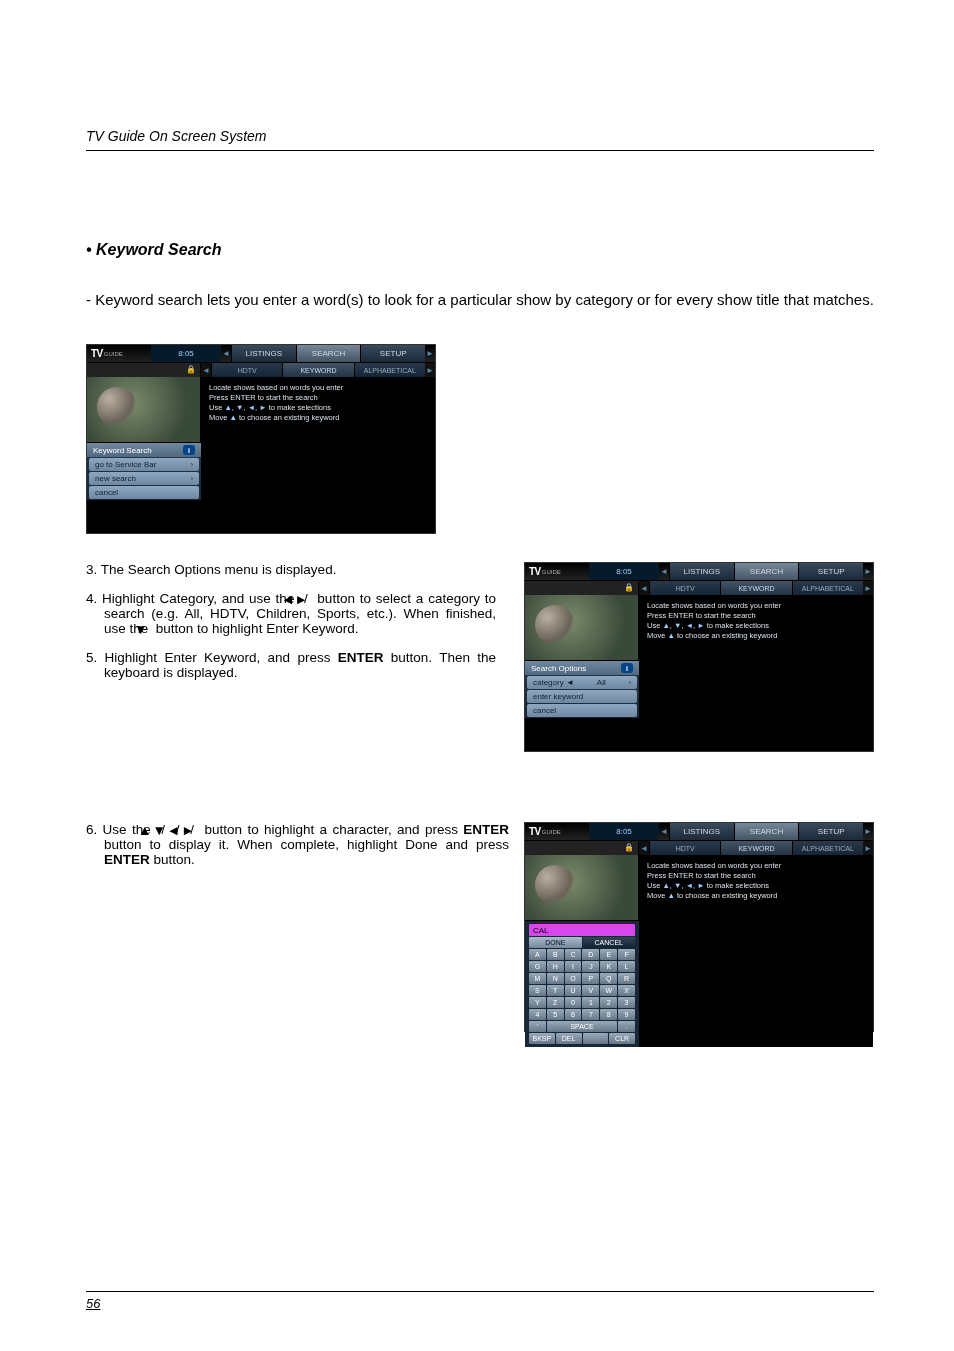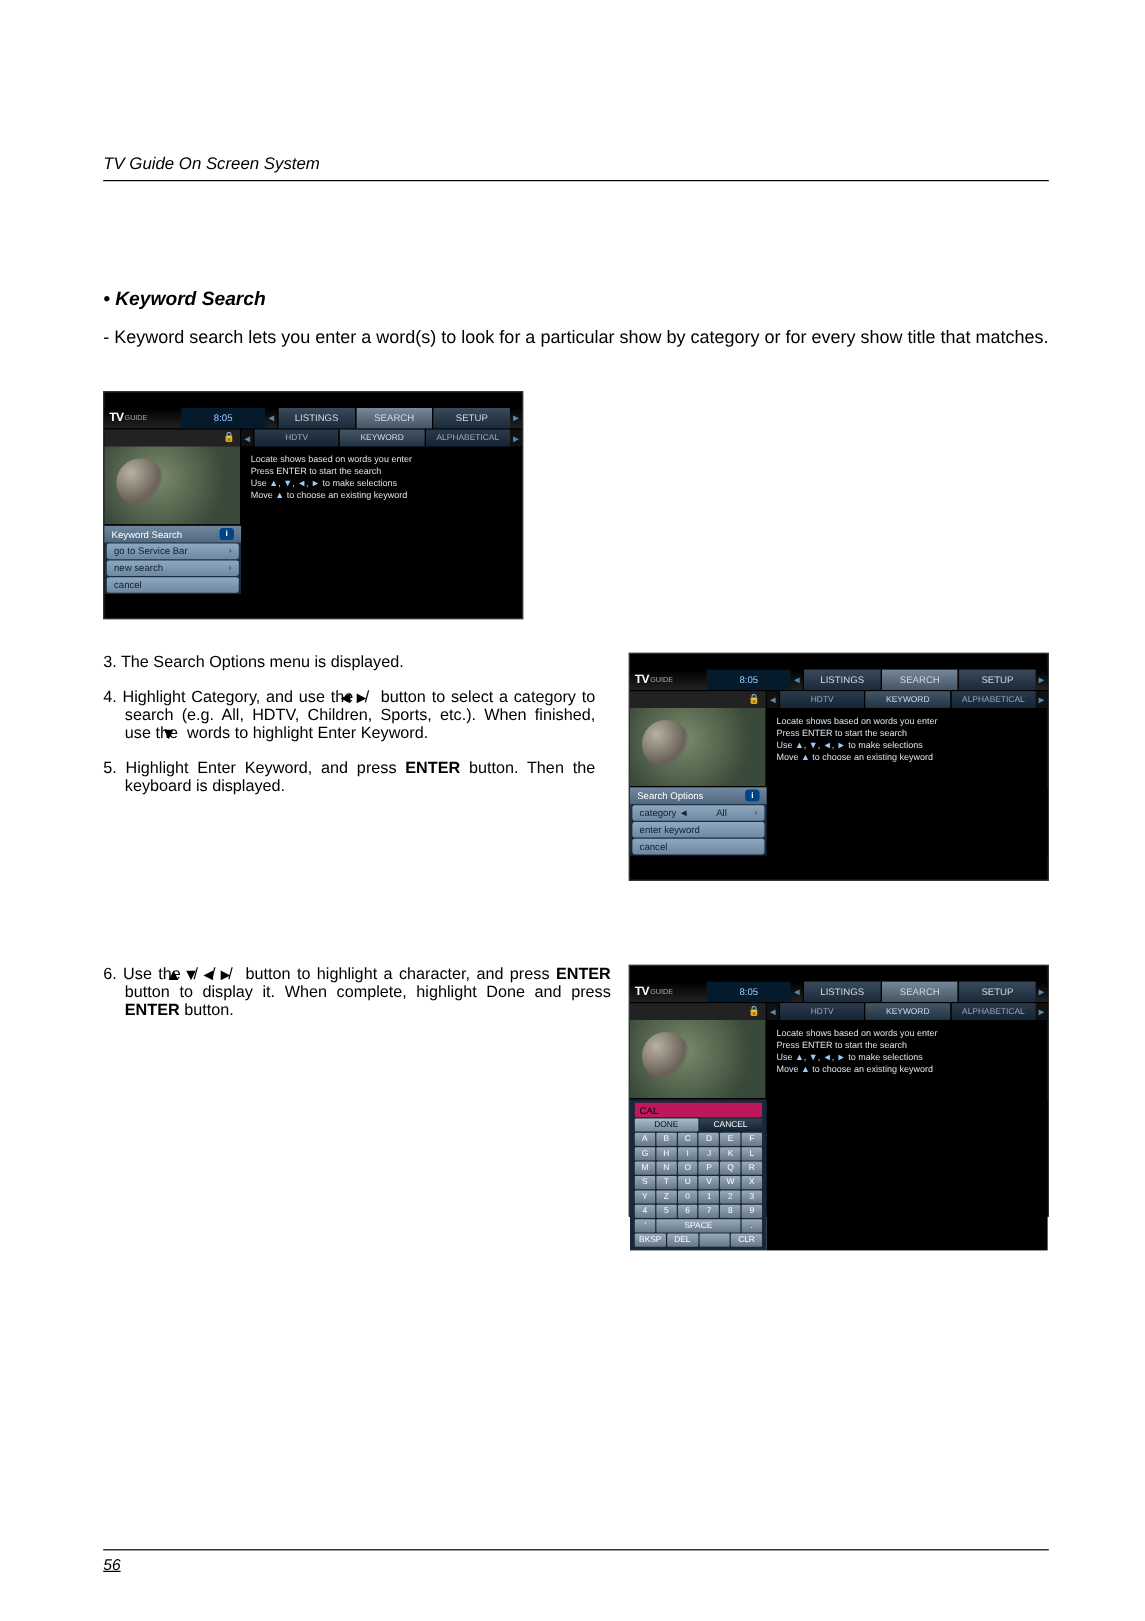--- a/index.html
+++ b/index.html
@@ -1,33 +1,33 @@
 <!DOCTYPE html>
 <html><head>
 <meta charset="utf-8">
 <style>
   * { box-sizing: border-box; margin: 0; padding: 0; }
   html, body { width: 954px; height: 1351px; background: #fff; font-family: Arial, Helvetica, sans-serif; color: #000; }
   .page { position: relative; width: 954px; height: 1351px; padding: 84px 80px 40px 86px; }
   .running-header { font-style: italic; font-size: 14px; margin-bottom: 6px; margin-top: 44px; }
   .hr-top { border: none; border-top: 1px solid #000; margin-bottom: 90px; }
-  .section-title { font-style: italic; font-weight: bold; font-size: 16px; margin-bottom: 14px; }
+  .section-title { font-style: italic; font-weight: bold; font-size: 16px; margin-bottom: 32px; }
   .intro { font-size: 15px; text-align: justify; margin-bottom: 36px; padding-left: 0; text-indent: -8px; margin-left: 8px; }
   .row { display: flex; gap: 28px; margin-bottom: 28px; align-items: flex-start; }
   .col-text { flex: 1 1 0; font-size: 13.5px; }
   .col-fig { flex: 0 0 350px; }
   .step { margin-bottom: 14px; text-align: justify; padding-left: 18px; text-indent: -18px; }
   .step .bold { font-weight: bold; }
   .arrow { display: inline-block; position: relative; top: 1px; }
   
   .tv { width: 350px; background: #000; border: 1px solid #333; font-family: Arial, Helvetica, sans-serif; }
   .tv.small { height: 190px; }
   .tv.small2 { height: 190px; }
   .tv.small3 { height: 210px; }
-  .tv-tabs { display: flex; height: 18px; background: linear-gradient(#000,#222); border-bottom: 1px solid #000; margin-top: 13px; }
+  .tv-tabs { display: flex; height: 18px; background: linear-gradient(#000,#222); border-bottom: 1px solid #000; }
   .tv-logo { width: 64px; display:flex; align-items:center; padding-left:4px; }
   .tv-logo .tvtxt { color:#fff; font-weight:bold; font-size:10px; letter-spacing:-0.5px; }
   .tv-logo .guide { color:#aaa; font-size:6px; margin-left:1px; }
   .tv-time { width: 70px; color:#9cf; font-size:8px; display:flex; align-items:center; justify-content:center; background:#051a2a; }
   .tv-tab { flex:1; display:flex; align-items:center; justify-content:center; font-size:8px; color:#d0d8e0; background: linear-gradient(#3a4a5a,#1a2a3a); border-left:1px solid #000; position: relative; }
   .tv-tab.active { background: linear-gradient(#789,#456); }
   .tv-subtabs { display:flex; height:14px; background:#111; }
   .tv-subtabs .spacer { width: 114px; background:#222; border-right:1px solid #000; position:relative; }
   .tv-subtabs .lock { position:absolute; right:4px; top:2px; color:#bbb; font-size:8px; }
   .tv-sub { flex:1; display:flex; align-items:center; justify-content:center; font-size:7px; color:#9ab; background: linear-gradient(#2a3a4a,#152535); border-left:1px solid #000; }
@@ -38,21 +38,21 @@
   .tv-info { flex:1; padding:6px 8px; font-size:7.5px; color:#d8e0e8; line-height:1.35; }
   .tv-info .up { color:#9cf; }
   .tv-side { width:114px; background: linear-gradient(#283848, #182838); font-size:8px; color:#d0d8e0; }
   .tv-side .side-title { background: linear-gradient(#7088a0,#506880); color:#fff; padding:2px 6px; display:flex; align-items:center; justify-content:space-between; }
   .tv-side .side-title .info-icon { width:12px; height:10px; background:#048; border-radius:3px; display:flex; align-items:center; justify-content:center; color:#fff; font-size:7px; font-weight:bold; }
   .tv-side .side-item { padding:2px 6px; background: linear-gradient(#8ea8c2,#6e88a2); color:#102030; margin:1px 2px; border-radius:2px; display:flex; justify-content:space-between; align-items:center;}
   .tv-side .side-item .chev { font-size:7px; color:#234; }
   .tv-main { flex:1; background:#000; }
   .tv-below { display:flex; }
   .tv .kb-wrap { width:114px; background:#182838; padding:2px; }
-  .tv .kb-input { margin:1px 2px; background:#be185d; color:#000; font-size:8px; padding:1px 4px; border-radius:1px; height:12px; display:flex; align-items:center; }
+  .tv .kb-input { margin:1px 2px; background:#d946ef; color:#000; font-size:8px; padding:1px 4px; border-radius:1px; height:12px; display:flex; align-items:center; }
   .tv .kb-row { display:flex; gap:1px; margin:1px 2px; }
   .tv .kb-key { flex:1; background: linear-gradient(#9ab,#678); color:#fff; font-size:7px; height:11px; display:flex; align-items:center; justify-content:center; border-radius:1px; }
   .tv .kb-key.wide { flex: 3; }
   .tv .kb-key.done { background: linear-gradient(#abc,#789); color:#012; }
   .tv .kb-key.cancel { background: linear-gradient(#345,#123); }
   .tv-right-black { flex:1; background:#000; }
   .footer { position: absolute; left: 86px; right: 80px; bottom: 40px; text-decoration: underline; }
   .hr-bot { border:none; border-top:1px solid #000; margin-bottom:4px; }
   .pagenum { font-style: italic; font-size: 13px; }
   .tv-arrow-l, .tv-arrow-r { width:10px; display:flex; align-items:center; justify-content:center; color:#58a; font-size:8px;}
@@ -125,21 +125,21 @@
           <div class="tv-main"></div>
         </div>
       </div>
     </div>
   </div>
 
   <div class="row" style="margin-top:20px;">
     <div class="col-text">
       <p class="step">3. The Search Options menu is displayed.</p>
       <p class="step">
-        <span>4. Highlight Category, and use the </span><span class="arrow">◄</span><span> / </span><span class="arrow">►</span><span> button to select a category to search (e.g. All, HDTV, Children, Sports, etc.). When finished, use the </span><span class="arrow">▼</span><span> words to highlight Enter Keyword.</span>
+        <span>4. Highlight Category, and use the </span><span class="arrow">◄</span><span> / </span><span class="arrow">►</span><span> button to select a category to search (e.g. All, HDTV, Children, Sports, etc.). When finished, use the </span><span class="arrow">▼</span><span> button to highlight Enter Keyword.</span>
       </p>
       <p class="step">
         <span>5. Highlight Enter Keyword, and press </span><span class="bold">ENTER</span><span> button. Then the keyboard is displayed.</span>
       </p>
     </div>
     <div class="col-fig">
       <div class="tv small2">
         <div class="tv-tabs">
           <div class="tv-logo">
               <span class="tvtxt">TV</span>

